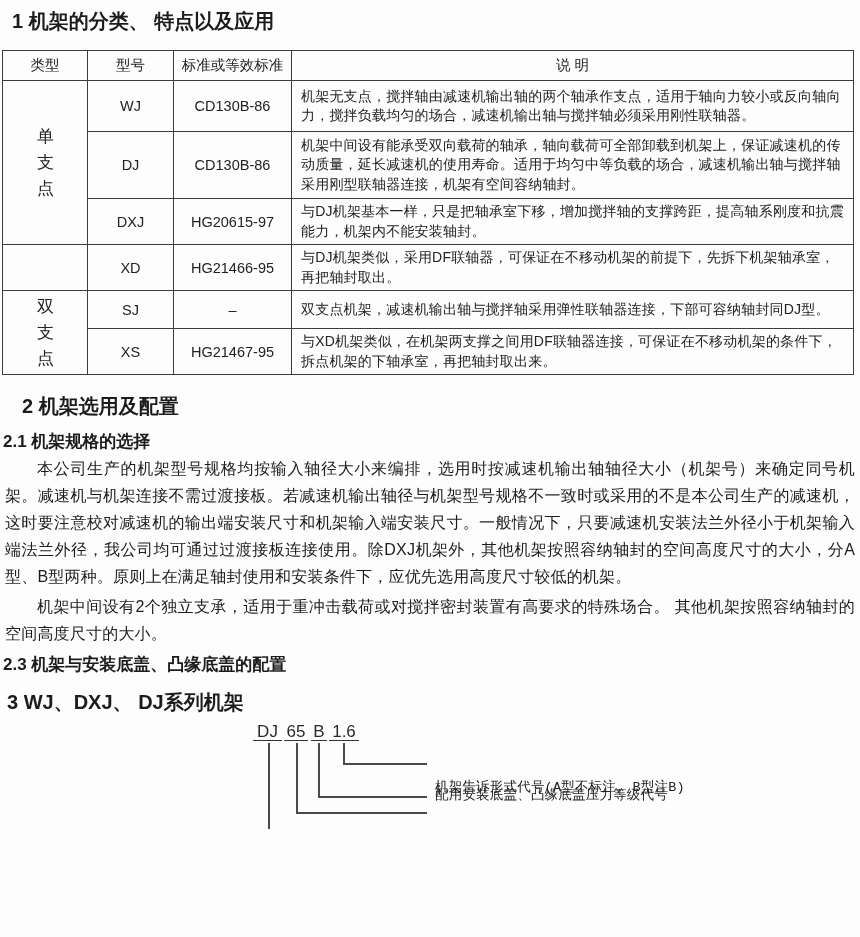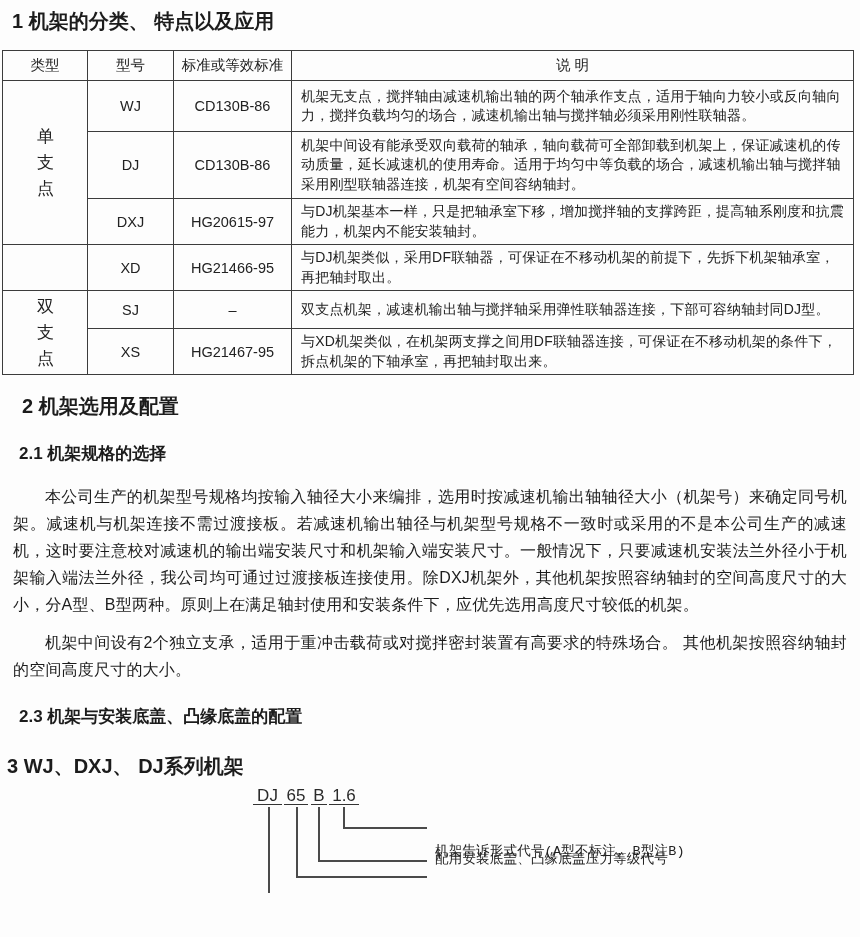--- a/index.html
+++ b/index.html
@@ -6,24 +6,24 @@
   .page{
     position:relative;width:860px;height:937px;overflow:hidden;
     background:#fdfdfd;color:#1c1c1c;
     font-family:"Liberation Sans","DejaVu Sans",sans-serif;
   }
   
   .h1{font-size:20px;font-weight:bold;line-height:28px;margin:4px;padding:0;}
   .h1-first{padding:3px 0 0 8px;}
   .h1-s2{padding:13px 0 0 18px;}
   .h1-s3{padding:9px 0 0 3px;}
-  .h2{font-size:17px;font-weight:bold;line-height:21px;margin:16px;padding:7px 0 0 3px;}
+  .h2{font-size:17px;font-weight:bold;line-height:21px;margin:0;padding:7px 0 0 3px;}
   
   .para{
-    font-size:16px;line-height:27px;margin:8px;padding:3px 5px 0 5px;
+    font-size:16px;line-height:27px;margin:0;padding:3px 5px 0 5px;
     text-align:justify;text-indent:2em;letter-spacing:.2px;
   }
   
   table.frame-table{
     border-collapse:collapse;table-layout:fixed;
     margin:15px 0 0 2px;width:851px;
   }
   .frame-table th,.frame-table td{
     border:1px solid #3c3c3c;font-weight:normal;
     font-size:14.5px;color:#222;background:#fdfdfd;margin-top:48px;

